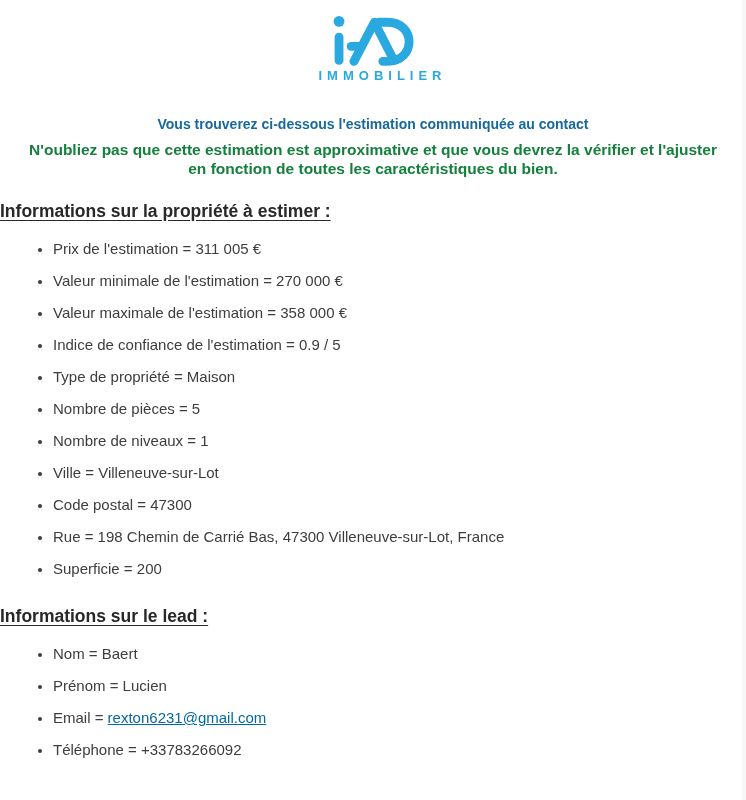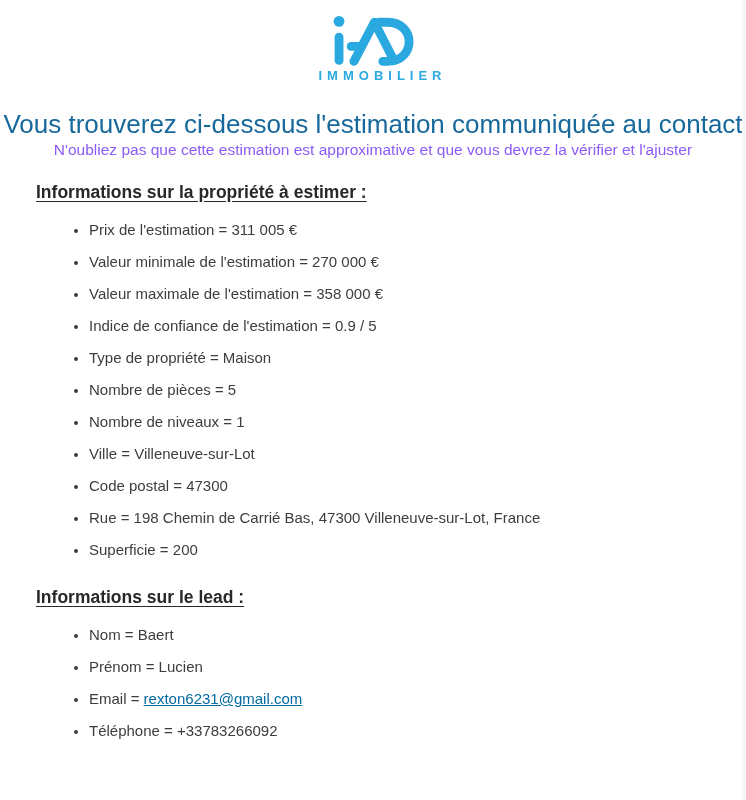--- a/index.html
+++ b/index.html
@@ -40,34 +40,34 @@
     font-weight: bold;
     font-size: 13px;
     letter-spacing: 5px;
     text-indent: 5px; 
   }
   
   .title {
     margin-top: 30px;
     text-align: center;
     color: #17699c;
-    font-weight: normal;
-    font-size: 26px;
+    font-weight: bold;
+    font-size: 14px;
     line-height: 22px;
   }
   .subtitle {
     margin-top: 5px;
     text-align: center;
-    color: #8b5cf6;
+    color: #15803d;
     font-size: 15.5px;
     line-height: 19px;
+    font-weight: bold;
   }
   
   .section {
-    margin-left: 36px;
     margin-right: 36px;
   }
   .section-title {
     display: inline-block;
     margin-top: 23px;
     color: #282828;
     font-weight: bold;
     font-size: 17.5px;
     text-decoration: underline;
     text-underline-offset: 3px;
@@ -108,20 +108,21 @@
       </g>
       <circle cx="11" cy="10" r="5.8" fill="#29a9e0"></circle>
     </svg>
     <div class="logo-subtitle">IMMOBILIER</div>
   </div>
 
   <div class="title">Vous trouverez ci-dessous l'estimation communiquée au contact</div>
 
   <div class="subtitle">
     <div>N'oubliez pas que cette estimation est approximative et que vous devrez la vérifier et l'ajuster</div>
+    <div>en fonction de toutes les caractéristiques du bien.</div>
   </div>
 
   <div class="section section-property">
     <span class="section-title">Informations sur la propriété à estimer :</span>
     <ul class="info-list">
         <li>Prix de l'estimation = 311 005 €</li>
         <li>Valeur minimale de l'estimation = 270 000 €</li>
         <li>Valeur maximale de l'estimation = 358 000 €</li>
         <li>Indice de confiance de l'estimation = 0.9 / 5</li>
         <li>Type de propriété = Maison</li>

